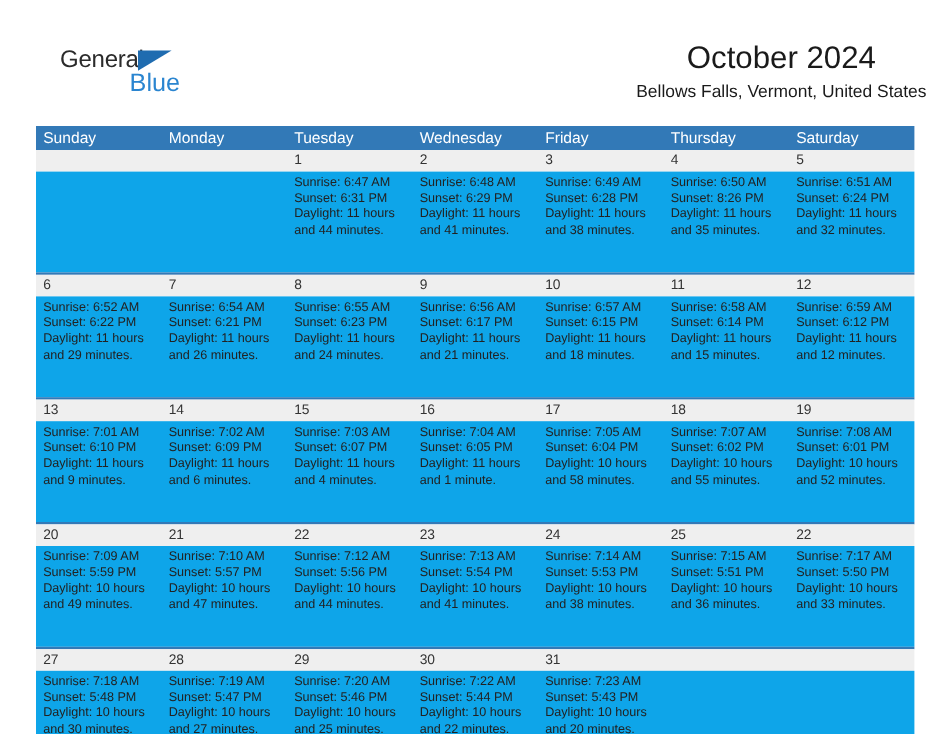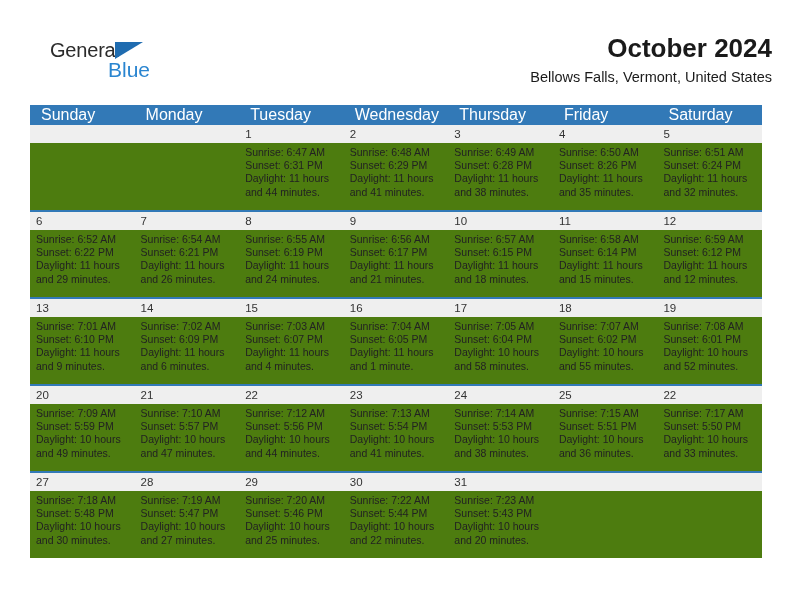--- a/index.html
+++ b/index.html
@@ -70,24 +70,25 @@
   }
 
   .title-block {
     position: absolute;
     right: 36px;
     top: 32px;
     text-align: right;
   }
   .cal-title {
     font-size: 26px;
-    font-weight: bold;
+    font-weight: normal;
     color: #1a1a1a;
     line-height: 32px;
     white-space: nowrap;
+    text-align: center;
   }
   .cal-subtitle {
     margin-top: 4px;
     font-size: 14.5px;
     color: #1a1a1a;
     line-height: 18px;
     white-space: nowrap;
   }
 
   
@@ -100,23 +101,23 @@
 
   .weekday-header {
     display: flex;
     width: 100%;
     background: #3279b7;
     height: 20px;
   }
   .weekday-cell {
     flex: 1 1 0;
     color: #ffffff;
-    font-size: 16px;
+    font-size: 13px;
     line-height: 20px;
-    padding-left: 11px;
+    padding-left: 6px;
     box-sizing: border-box;
     white-space: nowrap;
     overflow: hidden;
   }
 
   .week-row {
     width: 100%;
     border-top: 2px solid #3279b7;
   }
   .week-row:first-of-type {
@@ -125,22 +126,22 @@
 
   .week-numbers {
     display: flex;
     width: 100%;
     background: #efefef;
     height: 18px;
   }
   .week-body {
     display: flex;
     width: 100%;
-    background: #4d7c0f;
-    height: 67px;
+    background: #0ea5e9;
+    height: 84px;
   }
 
   .num-cell {
     flex: 1 1 0;
     font-size: 11.5px;
     line-height: 18px;
     color: #333333;
     padding-left: 6px;
     box-sizing: border-box;
   }
@@ -180,22 +181,22 @@
 
   </div>
 
   <div class="calendar">
 
     <div class="weekday-header">
       <div class="weekday-cell">Sunday</div>
       <div class="weekday-cell">Monday</div>
       <div class="weekday-cell">Tuesday</div>
       <div class="weekday-cell">Wednesday</div>
+      <div class="weekday-cell">Friday</div>
       <div class="weekday-cell">Thursday</div>
-      <div class="weekday-cell">Friday</div>
       <div class="weekday-cell">Saturday</div>
     </div>
 
     <div id="weeks-container">
         <div class="week-row">
           <div class="week-numbers">
             <div class="num-cell"></div>
             <div class="num-cell"></div>
             <div class="num-cell">1</div>
             <div class="num-cell">2</div>
@@ -266,21 +267,21 @@
               <div class="ln">and 29 minutes.</div>
             </div>
             <div class="body-cell">
               <div class="ln">Sunrise: 6:54 AM</div>
               <div class="ln">Sunset: 6:21 PM</div>
               <div class="ln">Daylight: 11 hours</div>
               <div class="ln">and 26 minutes.</div>
             </div>
             <div class="body-cell">
               <div class="ln">Sunrise: 6:55 AM</div>
-              <div class="ln">Sunset: 6:19 PM</div>
+              <div class="ln">Sunset: 6:23 PM</div>
               <div class="ln">Daylight: 11 hours</div>
               <div class="ln">and 24 minutes.</div>
             </div>
             <div class="body-cell">
               <div class="ln">Sunrise: 6:56 AM</div>
               <div class="ln">Sunset: 6:17 PM</div>
               <div class="ln">Daylight: 11 hours</div>
               <div class="ln">and 21 minutes.</div>
             </div>
             <div class="body-cell">

